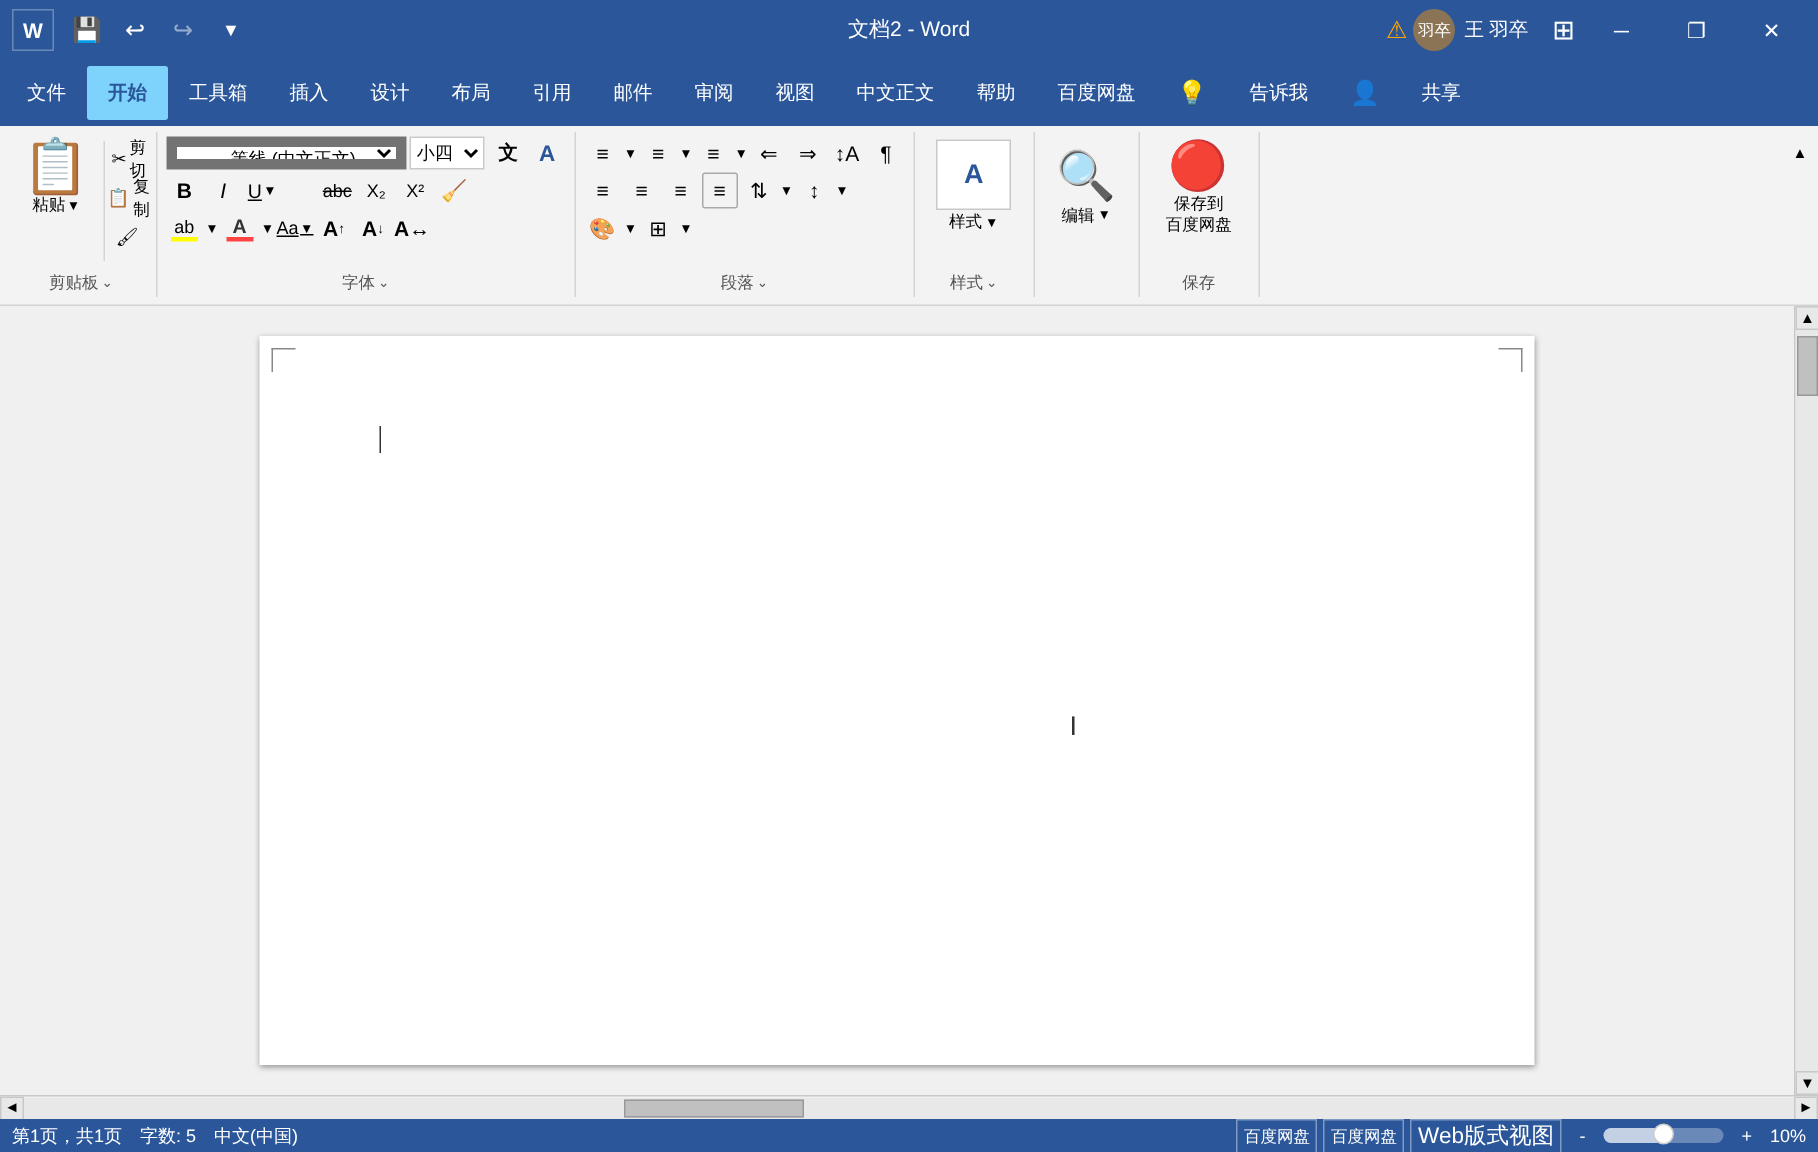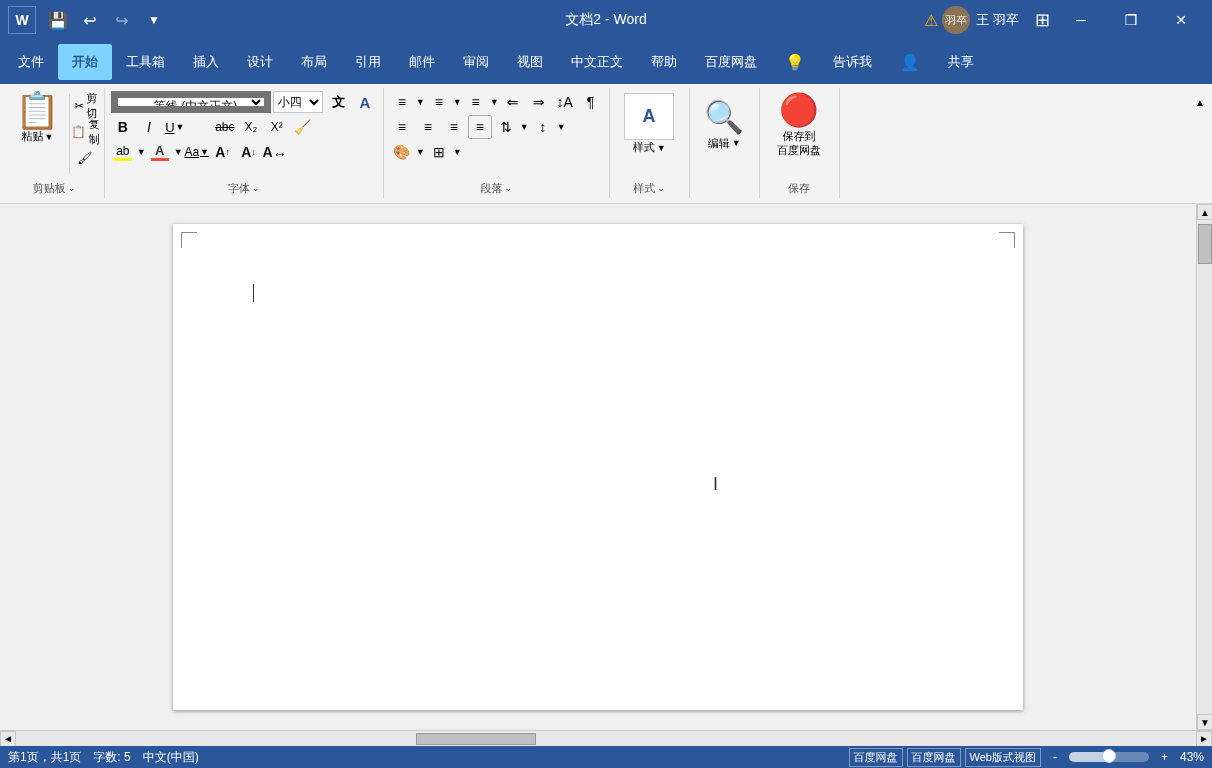--- a/index.html
+++ b/index.html
@@ -669,26 +669,26 @@
     <div id="status-bar">
       <div class="status-left">
         <span>第1页，共1页</span>
         <span>字数: 5</span>
         <span>中文(中国)</span>
       </div>
       <div class="status-right">
         <div style="display:flex;gap:4px;">
           <button style="background:transparent;border:1px solid rgba(255,255,255,0.4);color:white;padding:1px 4px;cursor:pointer;font-size:11px;">百度网盘</button>
           <button style="background:transparent;border:1px solid rgba(255,255,255,0.4);color:white;padding:1px 4px;cursor:pointer;font-size:11px;">百度网盘</button>
-          <button style="background:transparent;border:1px solid rgba(255,255,255,0.4);color:white;padding:1px 4px;cursor:pointer;font-size:11px;">Web版式视图</button>
+          <button style="background:transparent;border:1px solid rgba(255,255,255,0.4);color:white;padding:1px 4px;cursor:pointer;font-size:15px;">Web版式视图</button>
         </div>
         <span style="cursor:pointer;padding:0 4px;">-</span>
         <div style="width:80px;height:10px;background:rgba(255,255,255,0.3);border-radius:5px;position:relative;">
           <div style="width:50%;height:100%;background:rgba(255,255,255,0.6);border-radius:5px;"></div>
           <div style="position:absolute;top:-3px;left:50%;width:14px;height:14px;background:white;border-radius:50%;margin-left:-7px;border:1px solid #ccc;"></div>
         </div>
         <span style="cursor:pointer;padding:0 4px;">+</span>
-        <span style="cursor:pointer;">43%</span>
+        <span style="cursor:pointer;">10%</span>
       </div>
     </div>
   </div>
 
 </div>
 
 </body></html>

